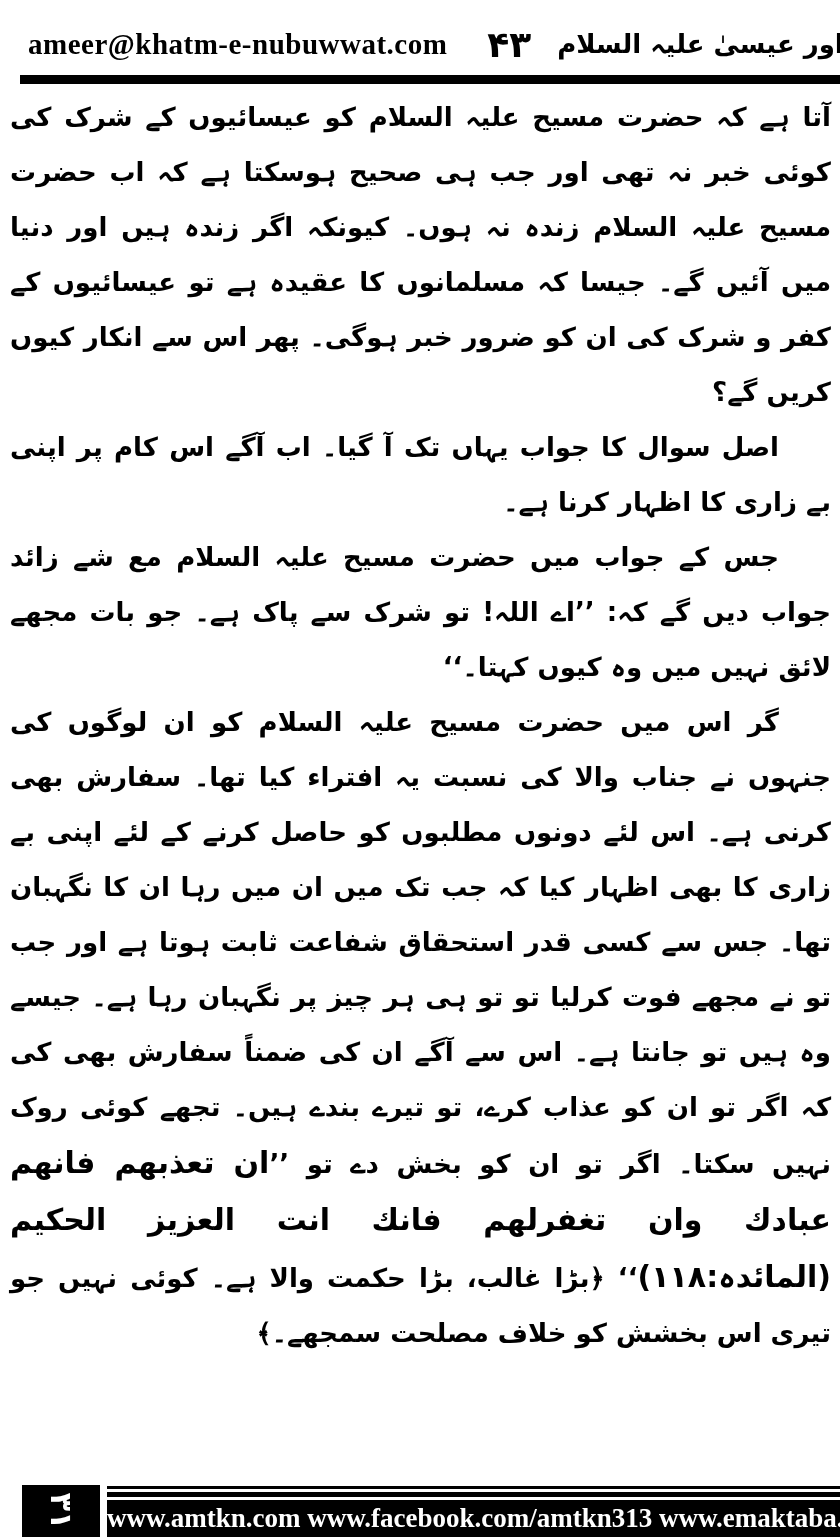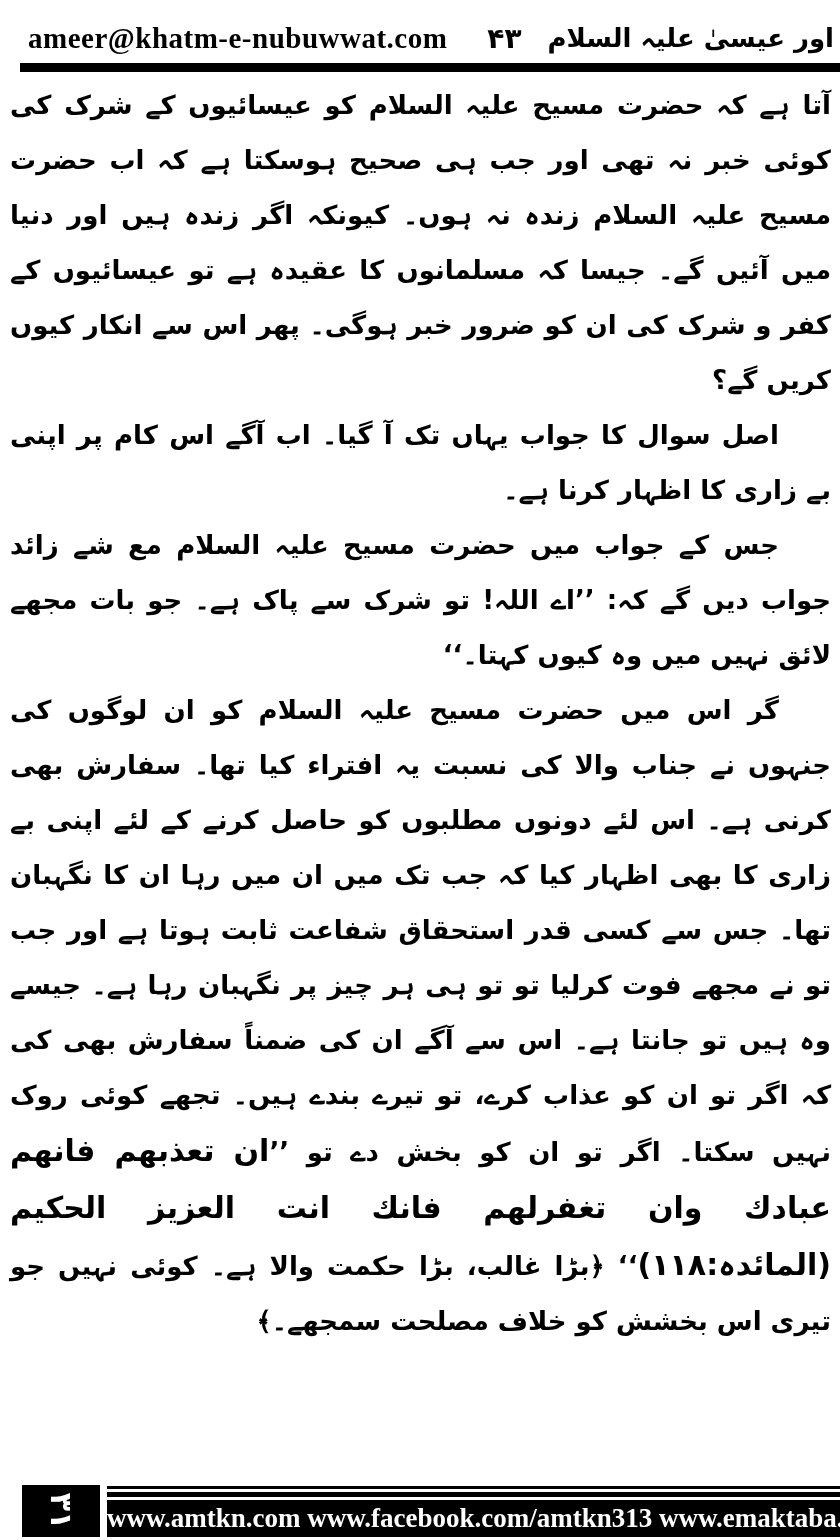--- a/index.html
+++ b/index.html
@@ -12,32 +12,32 @@
     color: #000000;
     overflow: hidden;
     font-family: "DejaVu Sans", sans-serif;
   }
   
   .header {
     display: flex;
     align-items: center;
     justify-content: space-between;
     padding: 14px 10px 0 28px;
-    height: 62px;
+    height: 74px;
   }
   .header-email {
     font-family: "Liberation Serif", serif;
     font-weight: bold;
     font-size: 29px;
     letter-spacing: 0.5px;
     white-space: nowrap;
   }
   .header-pagenum {
     font-weight: bold;
-    font-size: 28px;
+    font-size: 36px;
     direction: rtl;
     padding: 0 26px 0 40px;
   }
   .header-title {
     direction: rtl;
     font-weight: bold;
     font-size: 26px;
     white-space: nowrap;
     text-align: right;
   }

